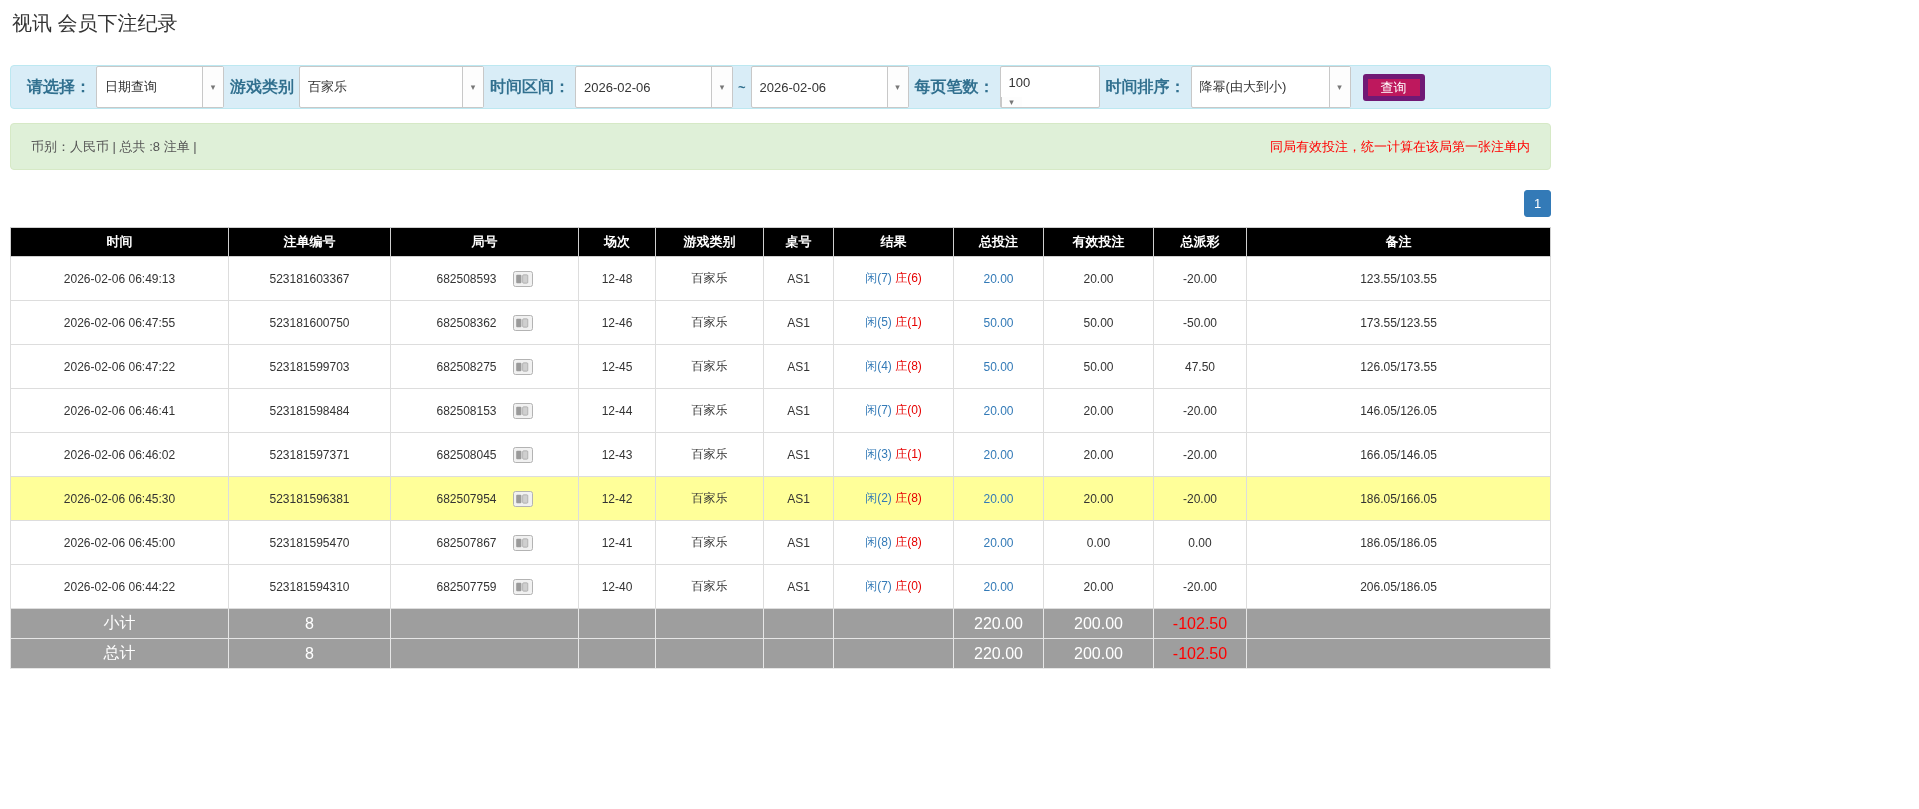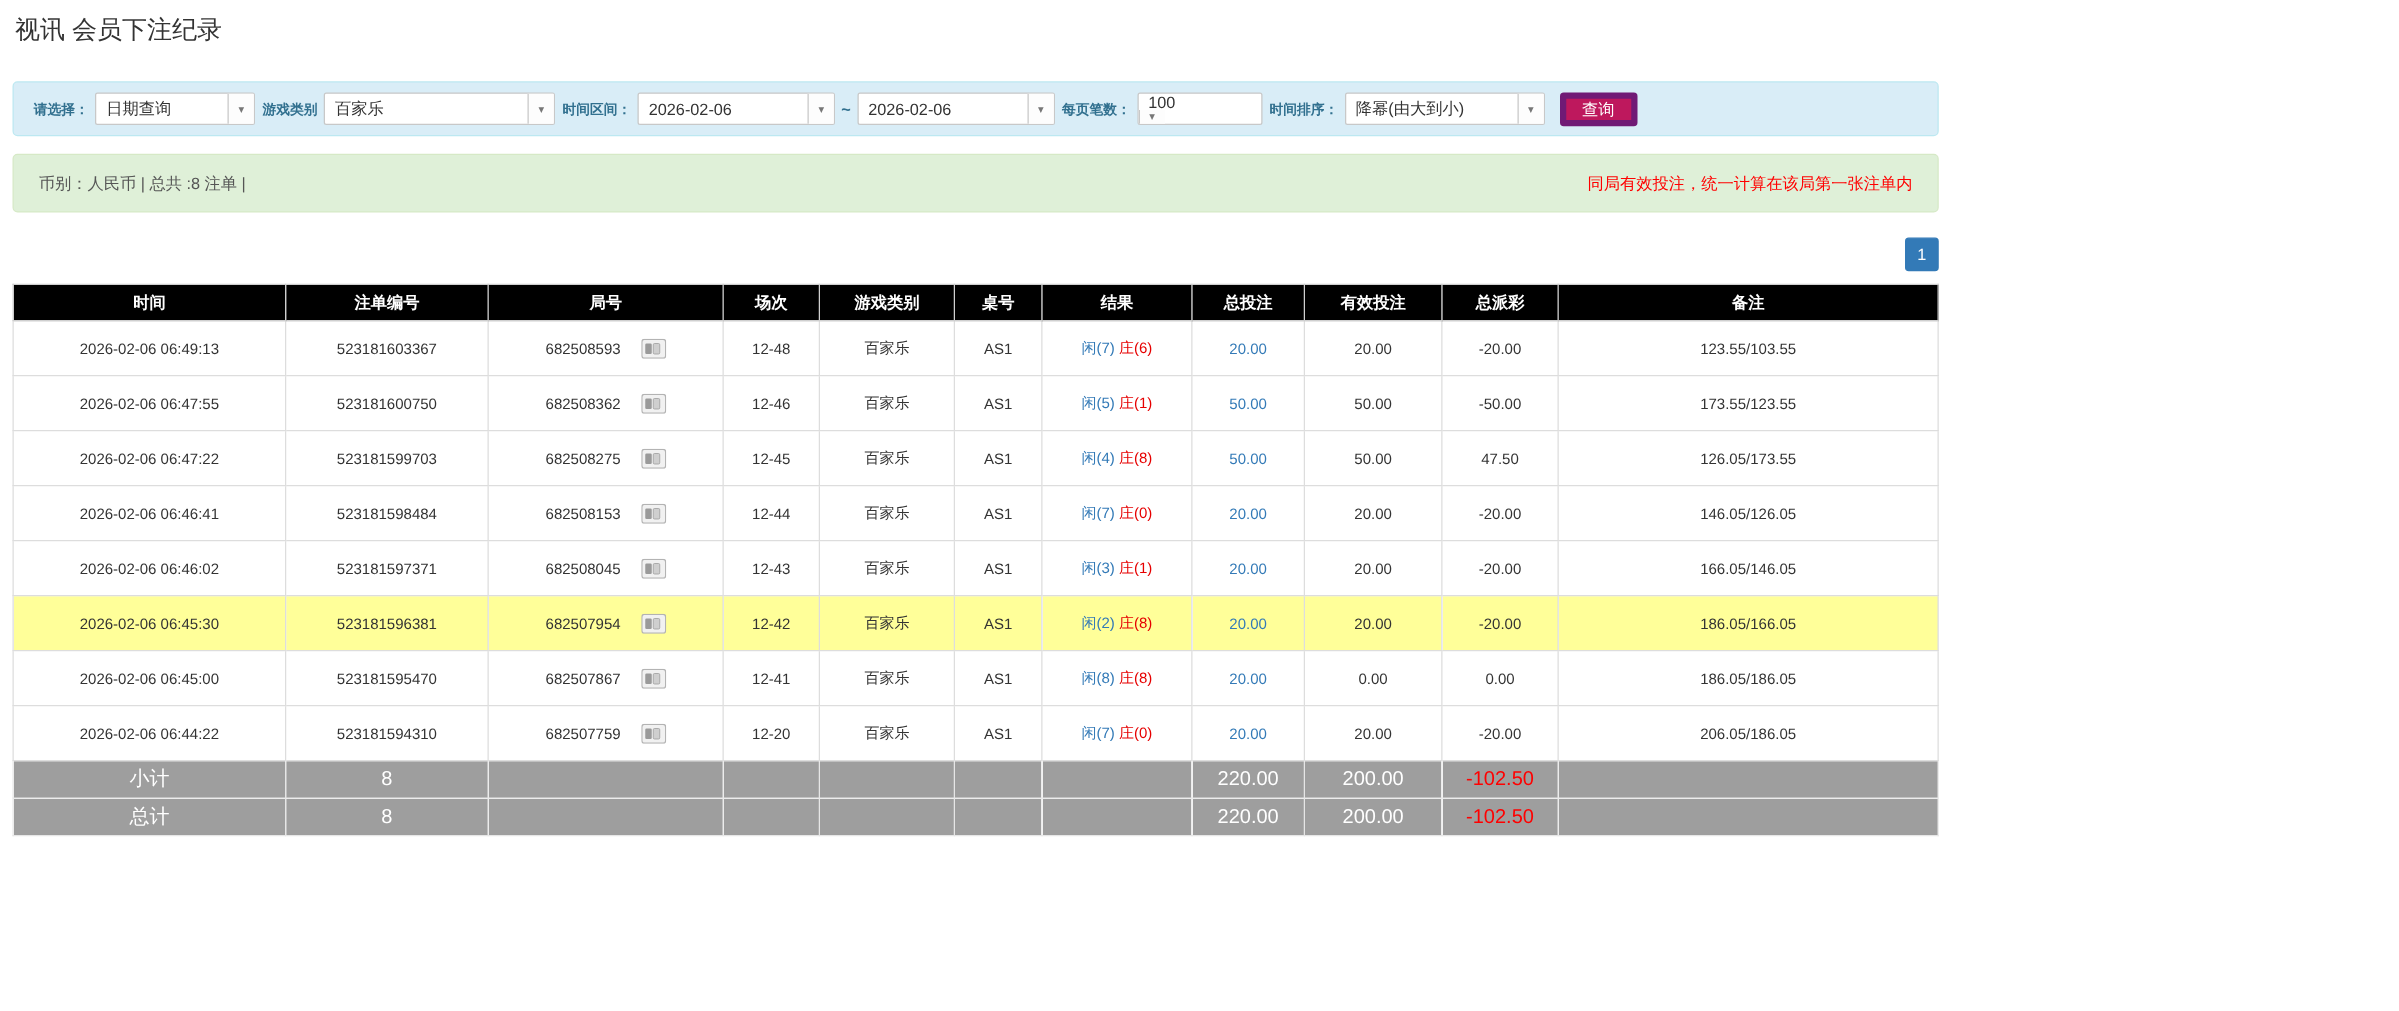--- a/index.html
+++ b/index.html
@@ -28,29 +28,29 @@
     border-radius: 4px;
     height: 44px;
     display: flex;
     align-items: center;
     padding: 0 16px;
     width: 1541px;
   }
   .flabel {
     color: #31708f;
     font-weight: bold;
-    font-size: 11px;
+    font-size: 16px;
     margin: 0 5px 0 6px;
     white-space: nowrap;
   }
   .flabel.first { margin-left: 0; }
   .combo {
     display: inline-flex;
     align-items: stretch;
-    height: 26px;
+    height: 42px;
     background: #fff;
     border: 1px solid #c8c8c8;
     border-radius: 2px;
   }
   .combo-text {
     display: flex;
     align-items: center;
     padding: 0 8px;
     font-size: 13px;
     color: #333;
@@ -419,21 +419,21 @@
           <td><span class="round-cell-inner">
               <span>682507759</span>
               <span class="round-icon">
                 <svg width="20" height="16" viewBox="0 0 20 16">
                   <rect x="0.5" y="0.5" width="19" height="15" rx="2" fill="#f1f1f1" stroke="#b3b3b3"></rect>
                   <rect x="3.2" y="3.8" width="5.2" height="8.4" rx="1" fill="#9a9a9a"></rect>
                   <rect x="9.6" y="3.8" width="5.2" height="8.4" rx="1" fill="#cfcfcf" stroke="#9a9a9a" stroke-width="0.6"></rect>
                 </svg>
               </span>
             </span></td>
-          <td>12-20</td>
+          <td>12-40</td>
           <td>百家乐</td>
           <td>AS1</td>
           <td><span class="res-player">闲(7)</span> <span class="res-banker">庄(0)</span></td>
           <td><span class="blue">20.00</span></td>
           <td>20.00</td>
           <td class="red">-20.00</td>
           <td>206.05/186.05</td>
         </tr>
       </tbody>
     <tfoot id="table-foot">

